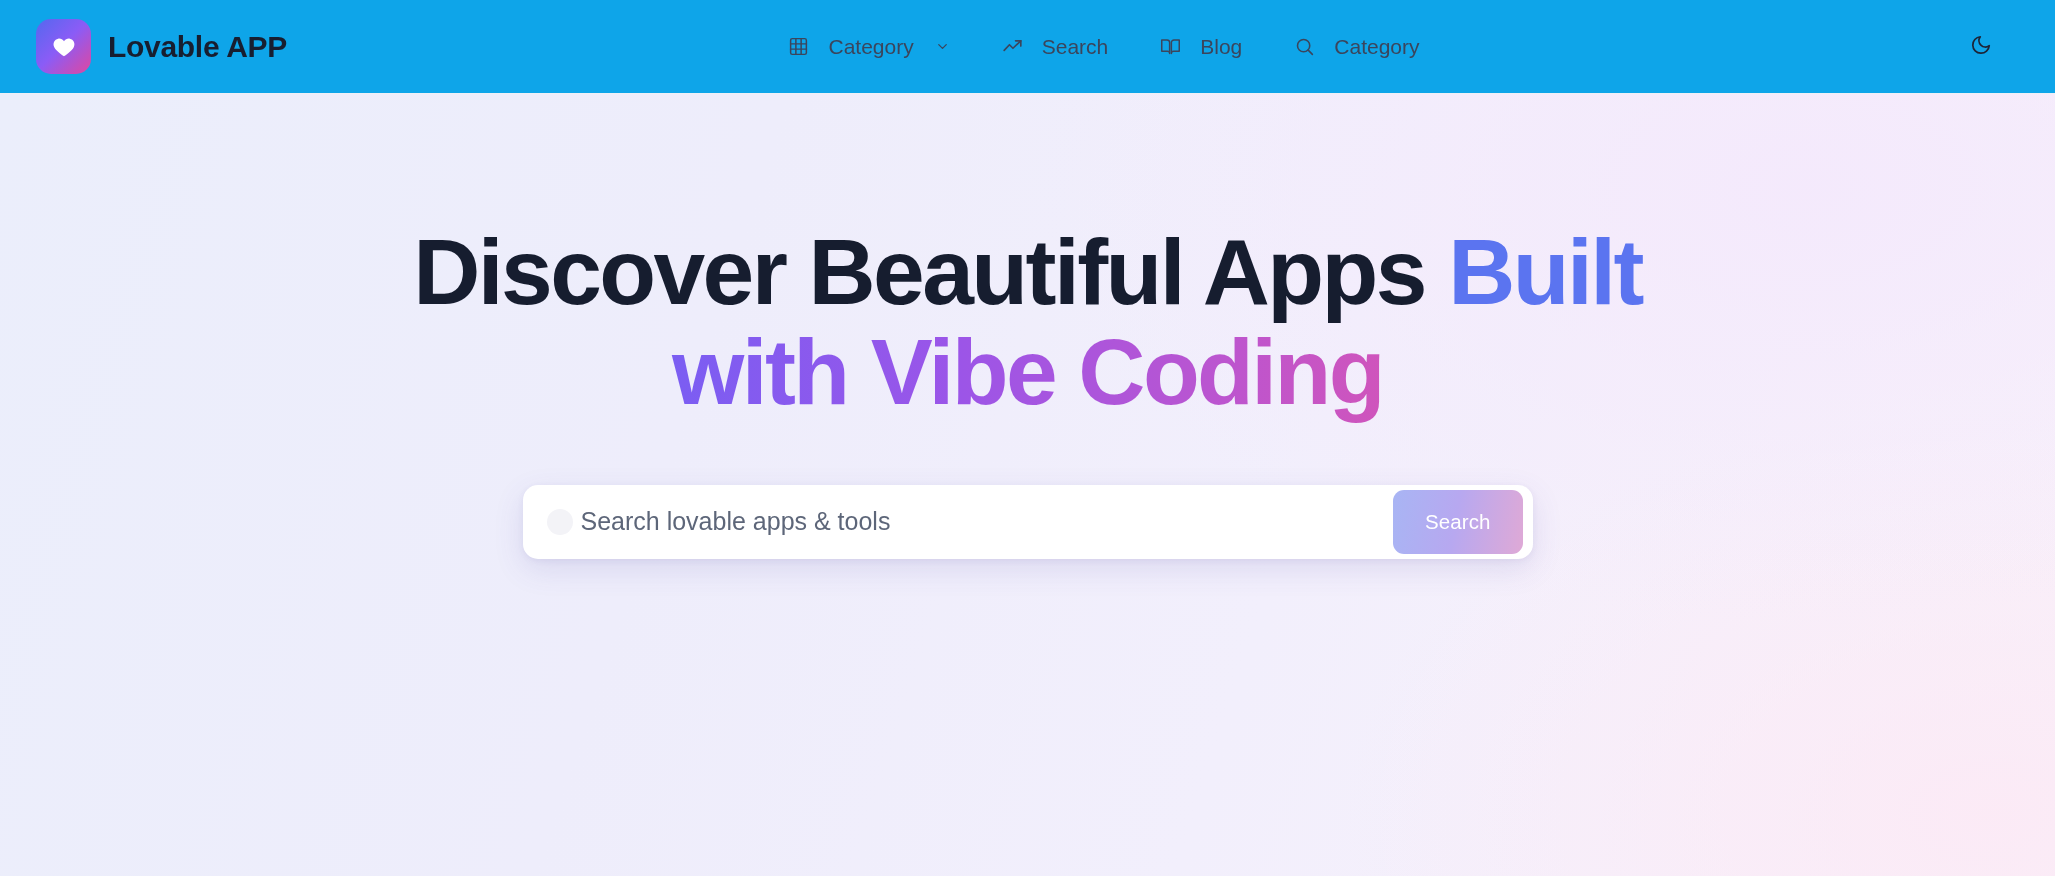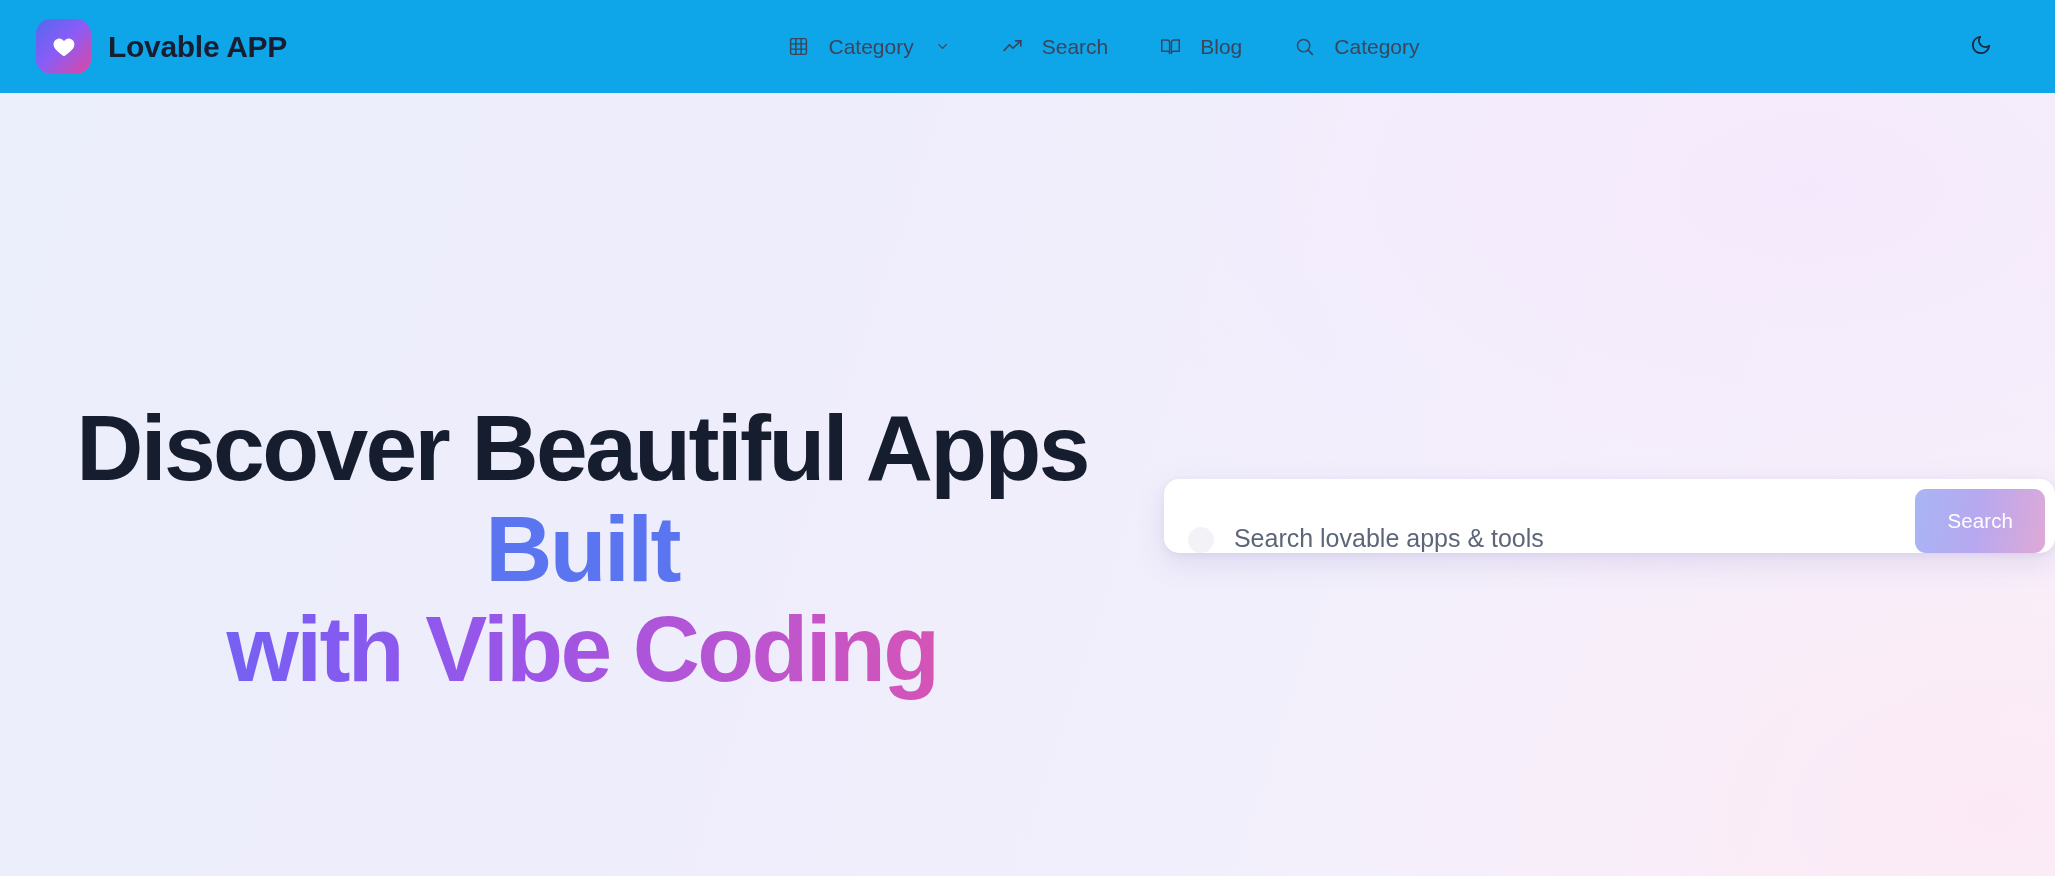--- a/index.html
+++ b/index.html
@@ -110,21 +110,21 @@
 
   
   .hero {
     position: relative;
     flex: 1 1 auto;
     background:
       radial-gradient(1100px 620px at 88% 12%, rgba(244,233,252,0.95) 0%, rgba(244,233,252,0) 70%),
       radial-gradient(900px 560px at 97% 92%, rgba(252,233,245,0.85) 0%, rgba(252,233,245,0) 72%),
       linear-gradient(108deg, #ebeefb 0%, #eeedfb 34%, #f2effc 62%, #f6f0fb 82%, #f8f1fa 100%);
     display: flex;
-    flex-direction: row;
+    flex-direction: column;
     align-items: center;
     overflow: hidden;
   }
 
   .headline {
     margin-top: 128px;
     text-align: center;
     font-size: 93px;
     line-height: 1.08;
     font-weight: 700;
@@ -161,27 +161,27 @@
   
   .search-wrap {
     margin-top: 62px;
     width: 1010px;
     max-width: 92%;
   }
 
   .search-bar {
     position: relative;
     display: flex;
-    align-items: flex-end;
+    align-items: center;
     height: 74px;
     background: #ffffff;
     border-radius: 15px;
     box-shadow: 0 10px 30px rgba(79, 70, 160, 0.13), 0 2px 6px rgba(79, 70, 160, 0.07);
     padding: 0 10px 0 24px;
-    gap: 14px;
+    gap: 2px;
   }
 
   .search-icon-slot {
     width: 26px;
     height: 26px;
     border-radius: 50%;
     background: #f3f3f7;
     flex: 0 0 auto;
   }
 

